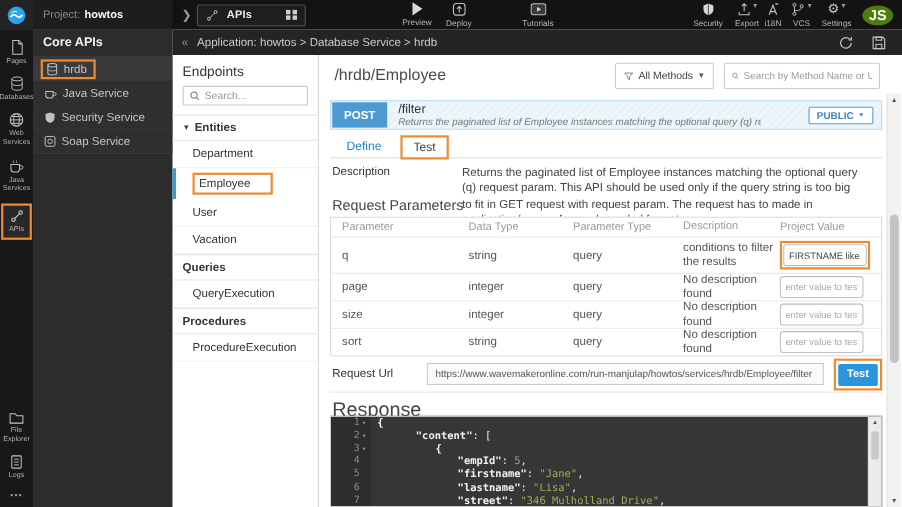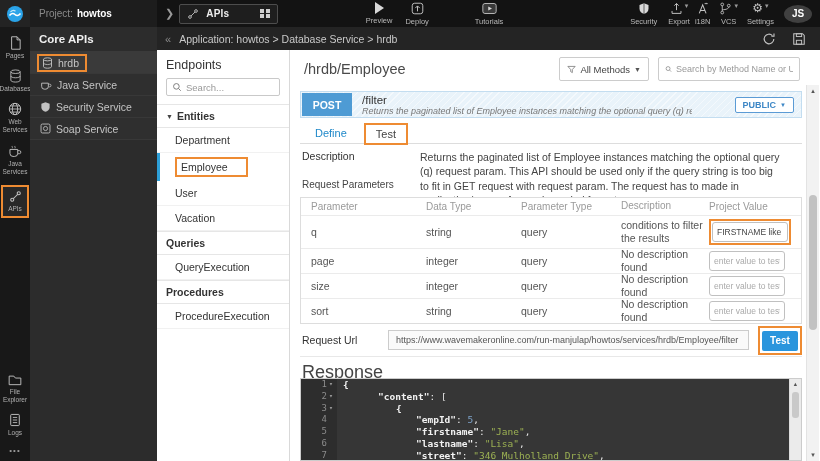--- a/index.html
+++ b/index.html
@@ -15,21 +15,21 @@
   .proj .pname { color:#fff; font-weight:bold; }
   .tb-chev { color:#9a9a9a; font-size:11px; margin:0 5px 0 8px; }
   .apis-tab { display:flex; align-items:center; gap:7px; height:20px; padding:0 7px; border:1px solid #4d4d4d; border-radius:2px; background:#1e1e1e; }
   .apis-tab .tlabel { color:#eee; font-weight:bold; font-size:10px; letter-spacing:.2px; padding-right:24px; }
   .gridic { display:grid; grid-template-columns:4px 4px; grid-template-rows:4px 4px; gap:1.5px; }
   .gridic i { background:#cfcfcf; }
   .tb-item { display:flex; flex-direction:column; align-items:center; gap:2px; color:#b9b9b9; font-size:7.5px; }
   .tb-item .cap { white-space:nowrap; }
   .caret { font-size:7px; color:#9a9a9a; line-height:1; }
   .withcaret { display:flex; align-items:flex-start; gap:2px; }
-  .avatar { width:28px; height:18px; border-radius:50%; background:#404040; color:#fff; font-size:10px; font-weight:bold; display:flex; align-items:center; justify-content:center; margin:0 8px 0 10px; }
+  .avatar { width:28px; height:18px; border-radius:50%; background:#4d7c0f; color:#fff; font-size:13px; font-weight:bold; display:flex; align-items:center; justify-content:center; margin:0 8px 0 10px; }
   .play-tri { width:0; height:0; border-left:9px solid #d8d8d8; border-top:6px solid transparent; border-bottom:6px solid transparent; }
 
   
   .rail { position:absolute; left:0; top:27px; width:30px; bottom:0; background:#181818; display:flex; flex-direction:column; align-items:center; padding-top:9px; }
   .rail-item { display:flex; flex-direction:column; align-items:center; gap:2px; color:#b0b0b0; font-size:6.5px; text-align:center; margin-bottom:9px; width:30px; line-height:1.25; }
   .rail-item.hl { border:2px solid #ee8b32; background:#282828; padding:3px 0; width:28px; margin-bottom:9px; }
   .rail-spacer { flex:1; }
   .rail-more { color:#9a9a9a; font-size:8px; letter-spacing:1px; margin-bottom:6px; }
 
   
@@ -81,21 +81,21 @@
   .pub-btn .caret2 { font-size:6px; color:#3d87c6; }
 
   .tabs { position:absolute; top:71px; left:10px; right:4px; height:23px; display:flex; align-items:flex-end; gap:9px; border-bottom:1px solid #ddd; padding-left:7px; }
   .tab-define { color:#2089c9; font-size:11px; padding:4px 8px; }
   .tab-test { border:2px solid #ee8b32; background:#fff; color:#444; font-size:11px; padding:3px 10px; margin-bottom:-2px; }
 
   .desc-row { position:absolute; top:100px; left:12px; right:16px; display:flex; }
   .desc-label { width:118px; font-size:10.5px; color:#333; }
   .desc-text { flex:1; font-size:10.5px; color:#444; line-height:1.36; max-width:362px; }
 
-  .rp-heading { position:absolute; top:129px; left:12px; font-size:10px; color:#444; }
+  .rp-heading { position:absolute; top:129px; left:12px; font-size:13px; color:#444; }
 
   .ptable { position:absolute; top:147px; left:10px; right:4px; border:1px solid #ddd; background:#fff; }
   .prow { display:flex; align-items:center; border-top:1px solid #ebebeb; }
   .prow.head { border-top:none; height:17px; }
   .prow.head .cell { color:#9a9a9a; font-size:10px; }
   .cell { font-size:10.5px; color:#555; padding-left:10px; }
   .c1 { width:115px; } .c2 { width:95px; } .c3 { width:100px; } .c4 { width:92px; line-height:1.25; } .c5 { flex:1; padding-left:6px; }
   .r-q { height:33px; } .r-std { height:25px; }
   .sv-input { width:76px; height:20px; border:1px solid #c0c0c0; border-radius:3px; font-size:8.5px; color:#444; padding:0 4px; font-family:"Liberation Sans",sans-serif; outline:none; }
   .sv-input::placeholder { color:#aaa; }

